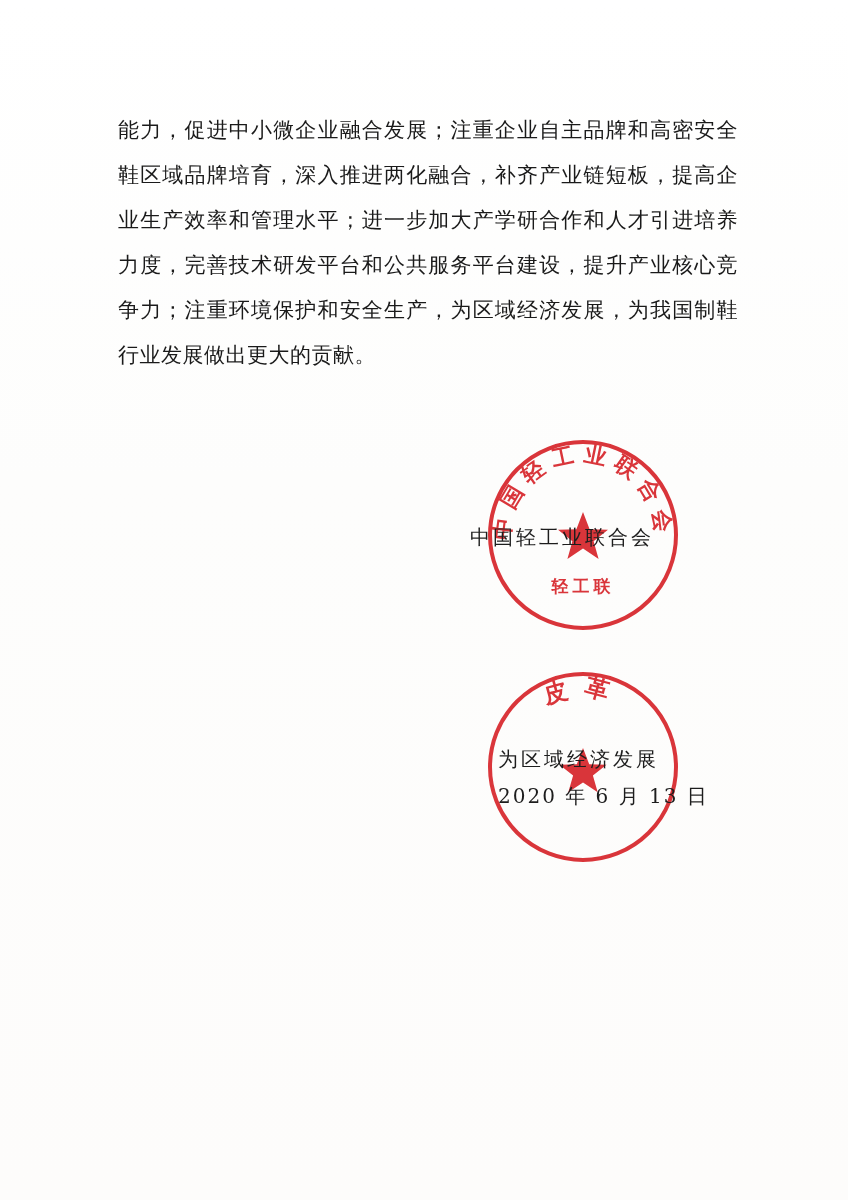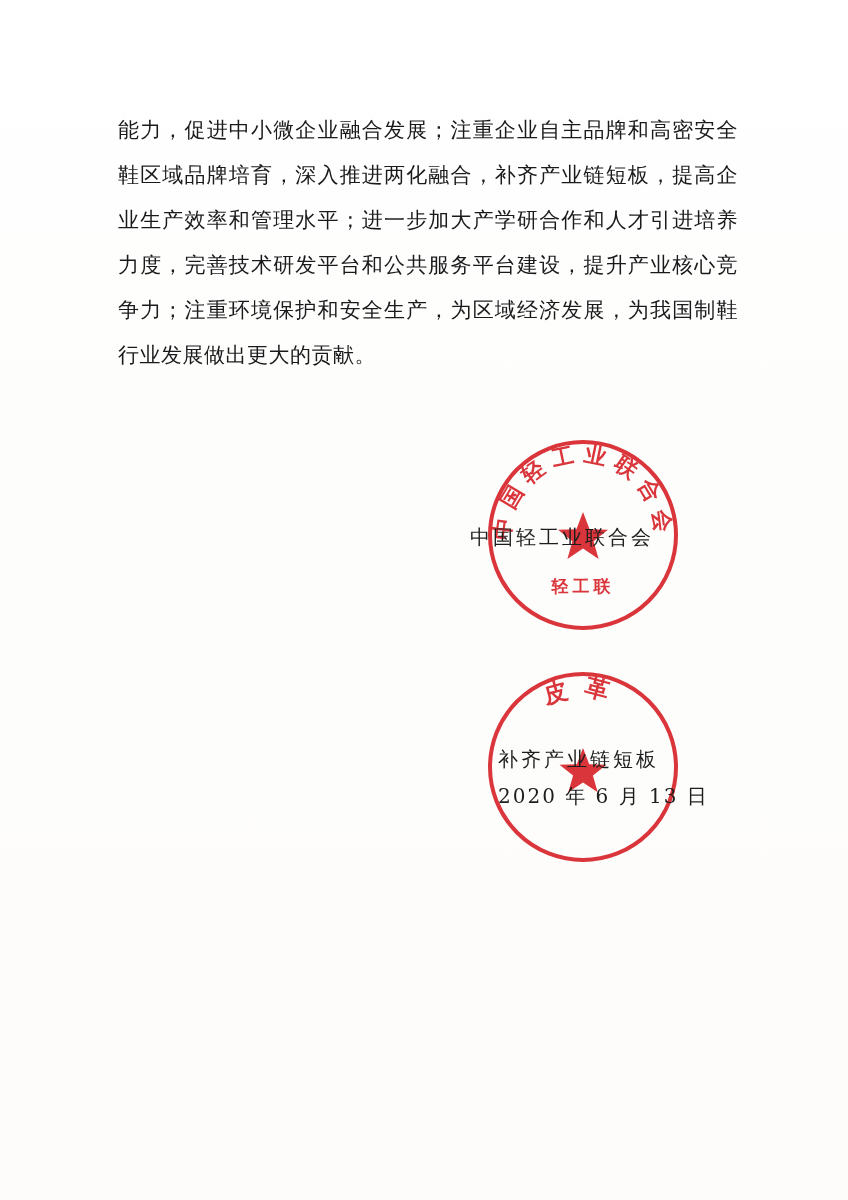--- a/index.html
+++ b/index.html
@@ -145,16 +145,16 @@
         <path id="arc2" d="M 24,95 A 71,71 0 0 1 166,95"></path>
       </defs>
       <text font-size="24" letter-spacing="14">
         <textPath href="#arc2" startOffset="50%" text-anchor="middle">皮革</textPath>
       </text>
       <polygon class="star" points="95,76 101.2,92.2 118.5,92.8 104.9,103.5 109.7,120.3 95,110.4 80.3,120.3 85.1,103.5 71.5,92.8 88.8,92.2"></polygon>
     </svg>
   </div>
 
   <div class="org2-block">
-    <div class="sig-line">补齐产业链短板</div>
+    <div class="sig-line">为区域经济发展</div>
     <div class="date-line">2020 年 6 月 13 日</div>
   </div>
 </div>
 
 </body></html>

